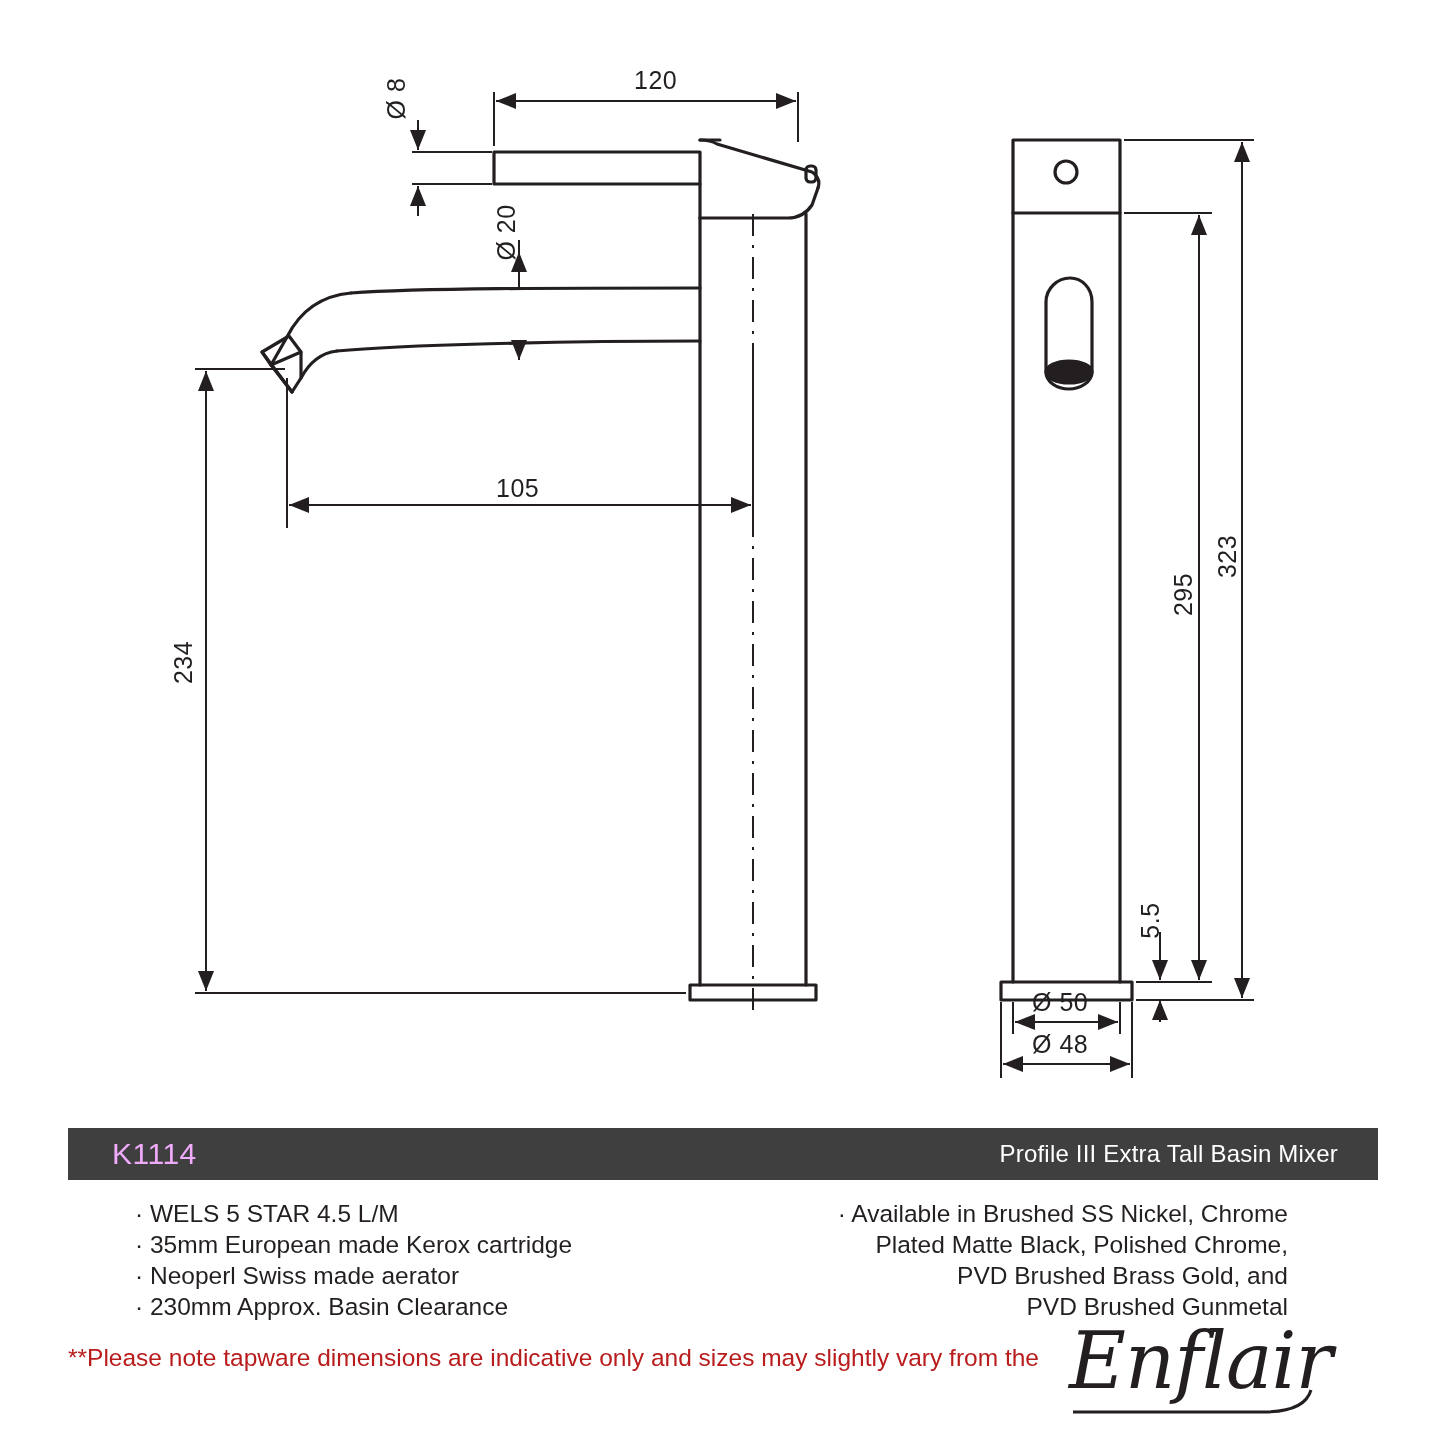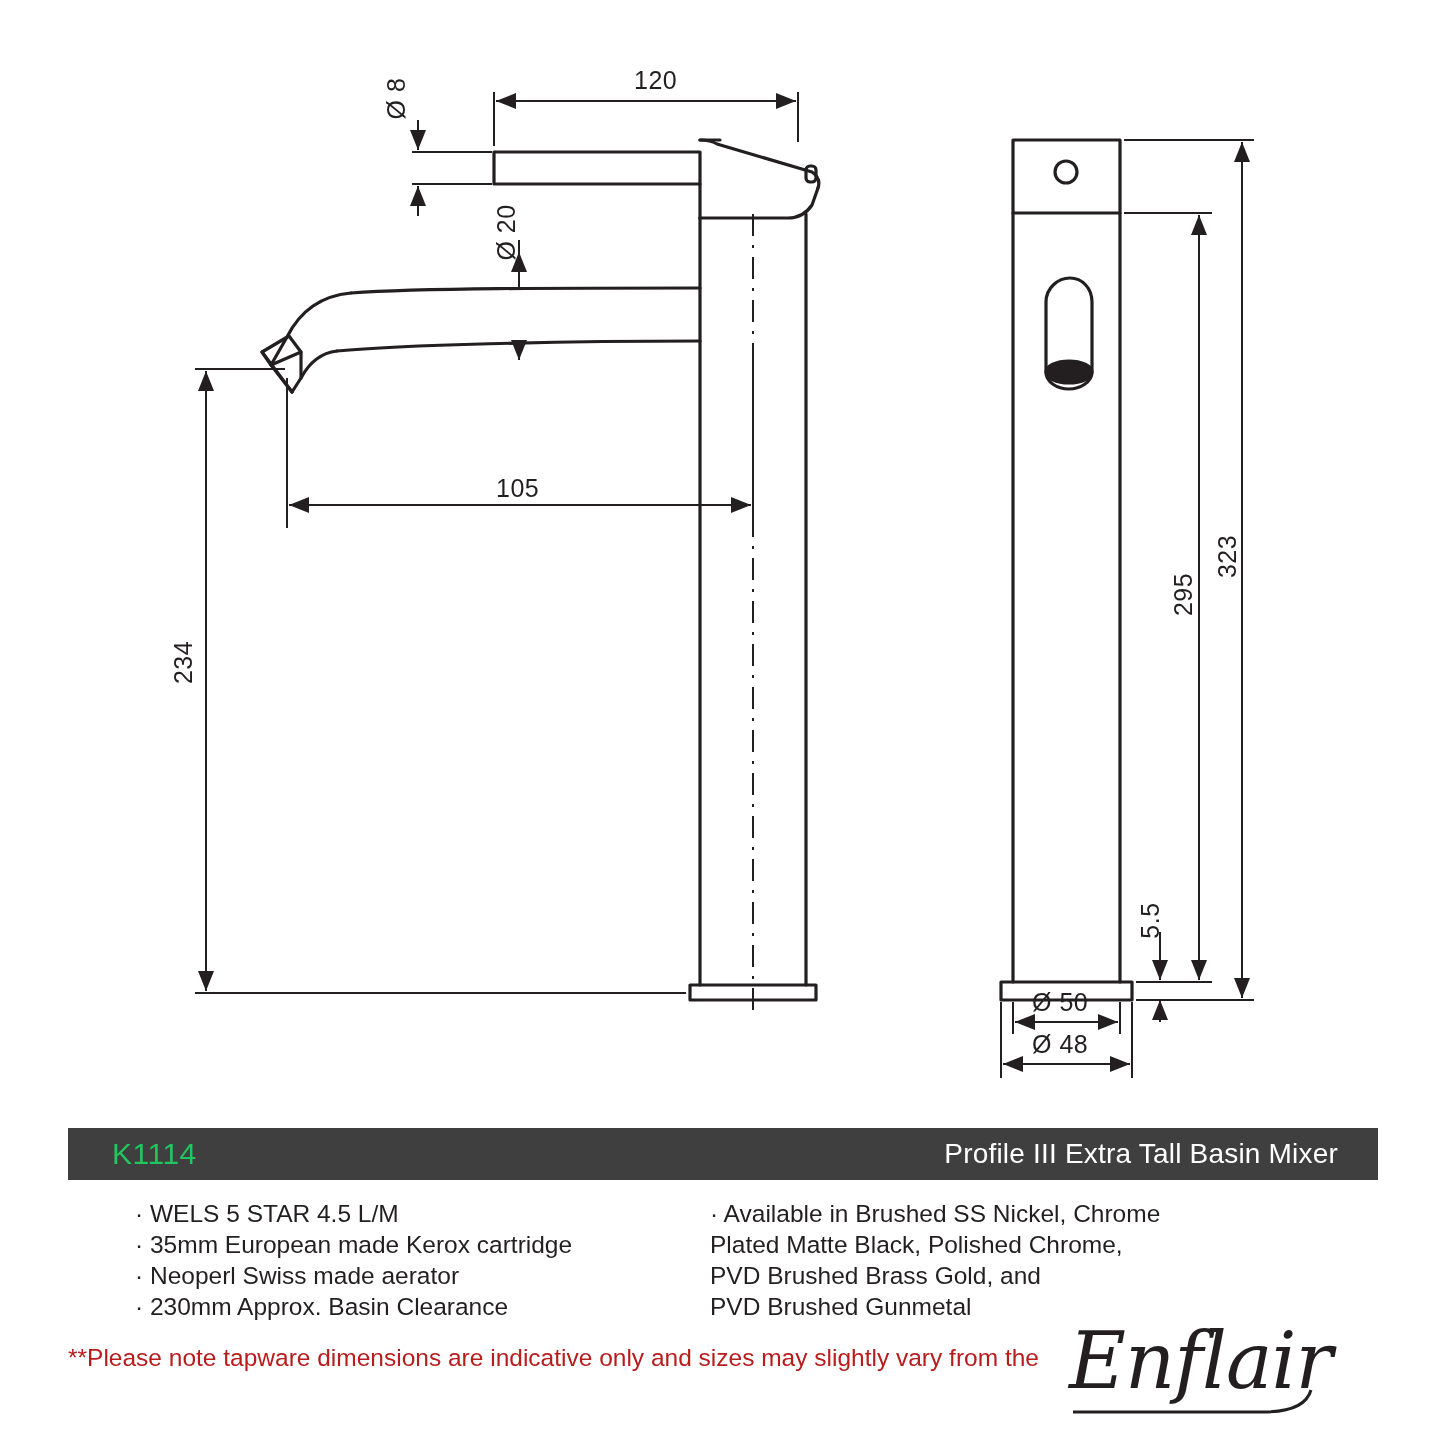--- a/index.html
+++ b/index.html
@@ -57,28 +57,28 @@
     position: absolute;
     left: 68px;
     top: 8px;
     width: 1310px;
     height: 52px;
     background: #3f3f3f;
     display: flex;
     align-items: center;
   }
   .title-bar .code {
-    color: #22c55e;
+    color: #f0abfc;
     font-size: 30px;
     margin-left: 44px;
     letter-spacing: 0.5px;
   }
   .title-bar .name {
     color: #ffffff;
-    font-size: 28px;
+    font-size: 24px;
     margin-left: auto;
     margin-right: 40px;
     letter-spacing: 0.2px;
   }
 
   .specs {
     position: absolute;
     left: 68px;
     top: 78px;
     width: 1310px;
@@ -98,20 +98,21 @@
     font-size: 24.5px;
     line-height: 31px;
     color: #231f20;
     white-space: nowrap;
     margin-left: 23px;
   }
   .avail {
     font-size: 24.5px;
     line-height: 31px;
     color: #231f20;
+    text-align: right;
   }
   .disclaimer {
     position: absolute;
     left: 68px;
     top: 222px;
     width: 1060px;
     font-size: 24.5px;
     line-height: 32px;
     color: #b91c1c;
   }

